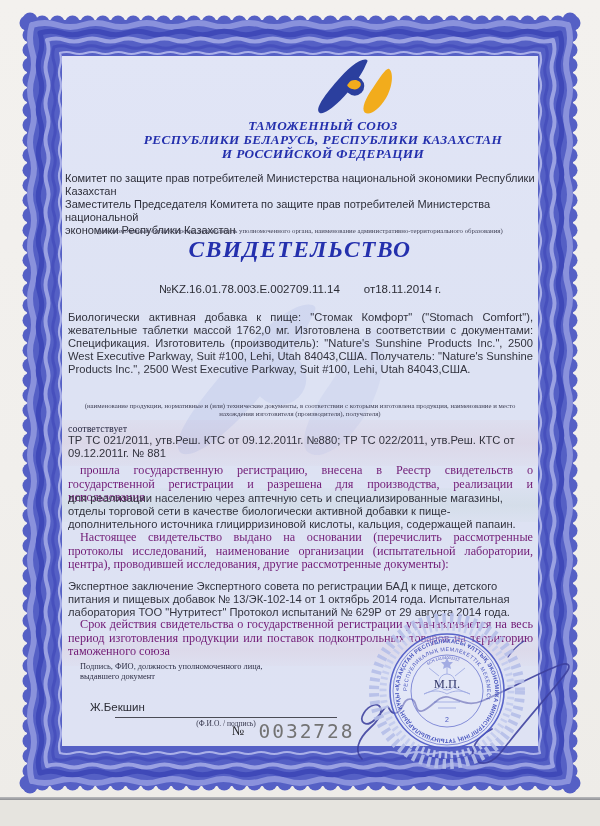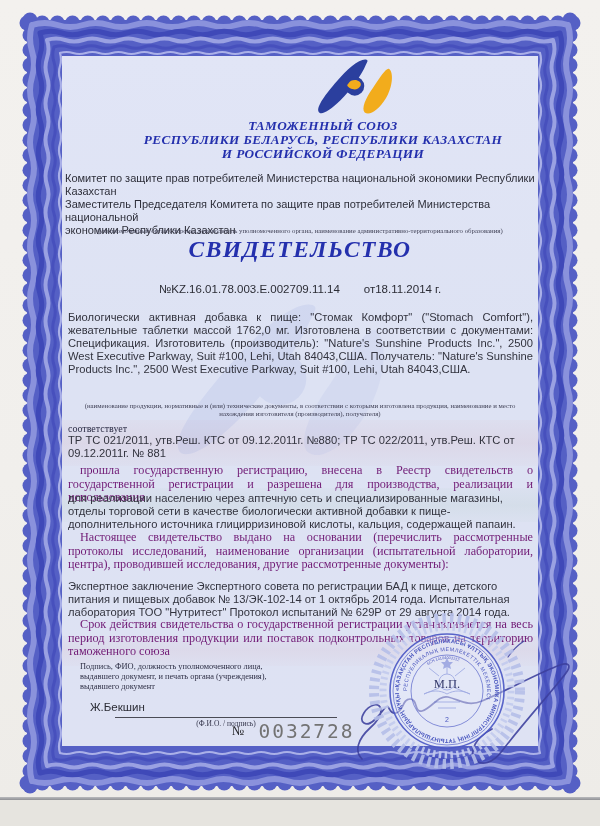--- a/index.html
+++ b/index.html
@@ -339,21 +339,20 @@
   <div class="abs para-sans compliance-text">ТР ТС 021/2011, утв.Реш. КТС от 09.12.2011г. №880; ТР ТС 022/2011, утв.Реш. КТС от 09.12.2011г. № 881</div>
 
   <div class="abs para-serif passed">прошла государственную регистрацию, внесена в Реестр свидетельств о государственной регистрации и разрешена для производства, реализации и использования</div>
   <div class="abs para-sans usage">для реализации населению через аптечную сеть и специализированные магазины, отделы торговой сети в качестве биологически активной добавки к пище-дополнительного источника глицирризиновой кислоты, кальция, содержащей папаин.</div>
   <div class="abs para-serif basis-intro">Настоящее свидетельство выдано на основании (перечислить рассмотренные протоколы исследований, наименование организации  (испытательной лаборатории, центра), проводившей исследования, другие рассмотренные документы):</div>
   <div class="abs para-sans basis">Экспертное заключение Экспертного совета по регистрации БАД к пище, детского питания и пищевых добавок № 13/ЭК-102-14 от 1 октябрь 2014 года. Испытательная лаборатория ТОО "Нутритест" Протокол испытаний № 629Р от 29 августа 2014 года.</div>
   <div class="abs para-serif validity">Срок действия свидетельства о государственной регистрации устанавливается на весь период изготовления продукции или поставок подконтрольных товаров на территорию таможенного союза</div>
 
   <div class="sig-caption">
     <div>Подпись, ФИО,  должность уполномоченного лица,</div>
-    <div>выдавшего документ, и печать органа (учреждения),</div>
     <div>выдавшего документ</div>
   </div>
   <div class="sig-name">Ж.Бекшин</div>
   <div class="sig-line"></div>
   <div class="fio-caption">(Ф.И.О. / подпись)</div>
 
   <svg class="signature-svg" viewBox="0 0 310 145" xmlns="http://www.w3.org/2000/svg">
     <g fill="none" stroke="#3c3f9d" stroke-width="1.7" stroke-linecap="round" opacity=".88">
       <path d="M100,128 C92,120 96,108 108,97 C124,83 120,72 112,74 C104,76 96,88 102,92 C108,96 116,86 122,78 C128,70 126,84 134,82 C142,80 140,68 148,68 C156,68 152,82 160,80 C170,77 176,64 186,66 C198,69 206,76 220,70 C244,60 276,42 298,34 C306,31 310,34 304,42 C292,58 258,96 240,120 C231,132 219,136 213,128 C207,120 214,106 230,98"></path>
       <path d="M246,26 C250,20 256,14 262,10" stroke-width="1.2"></path>

